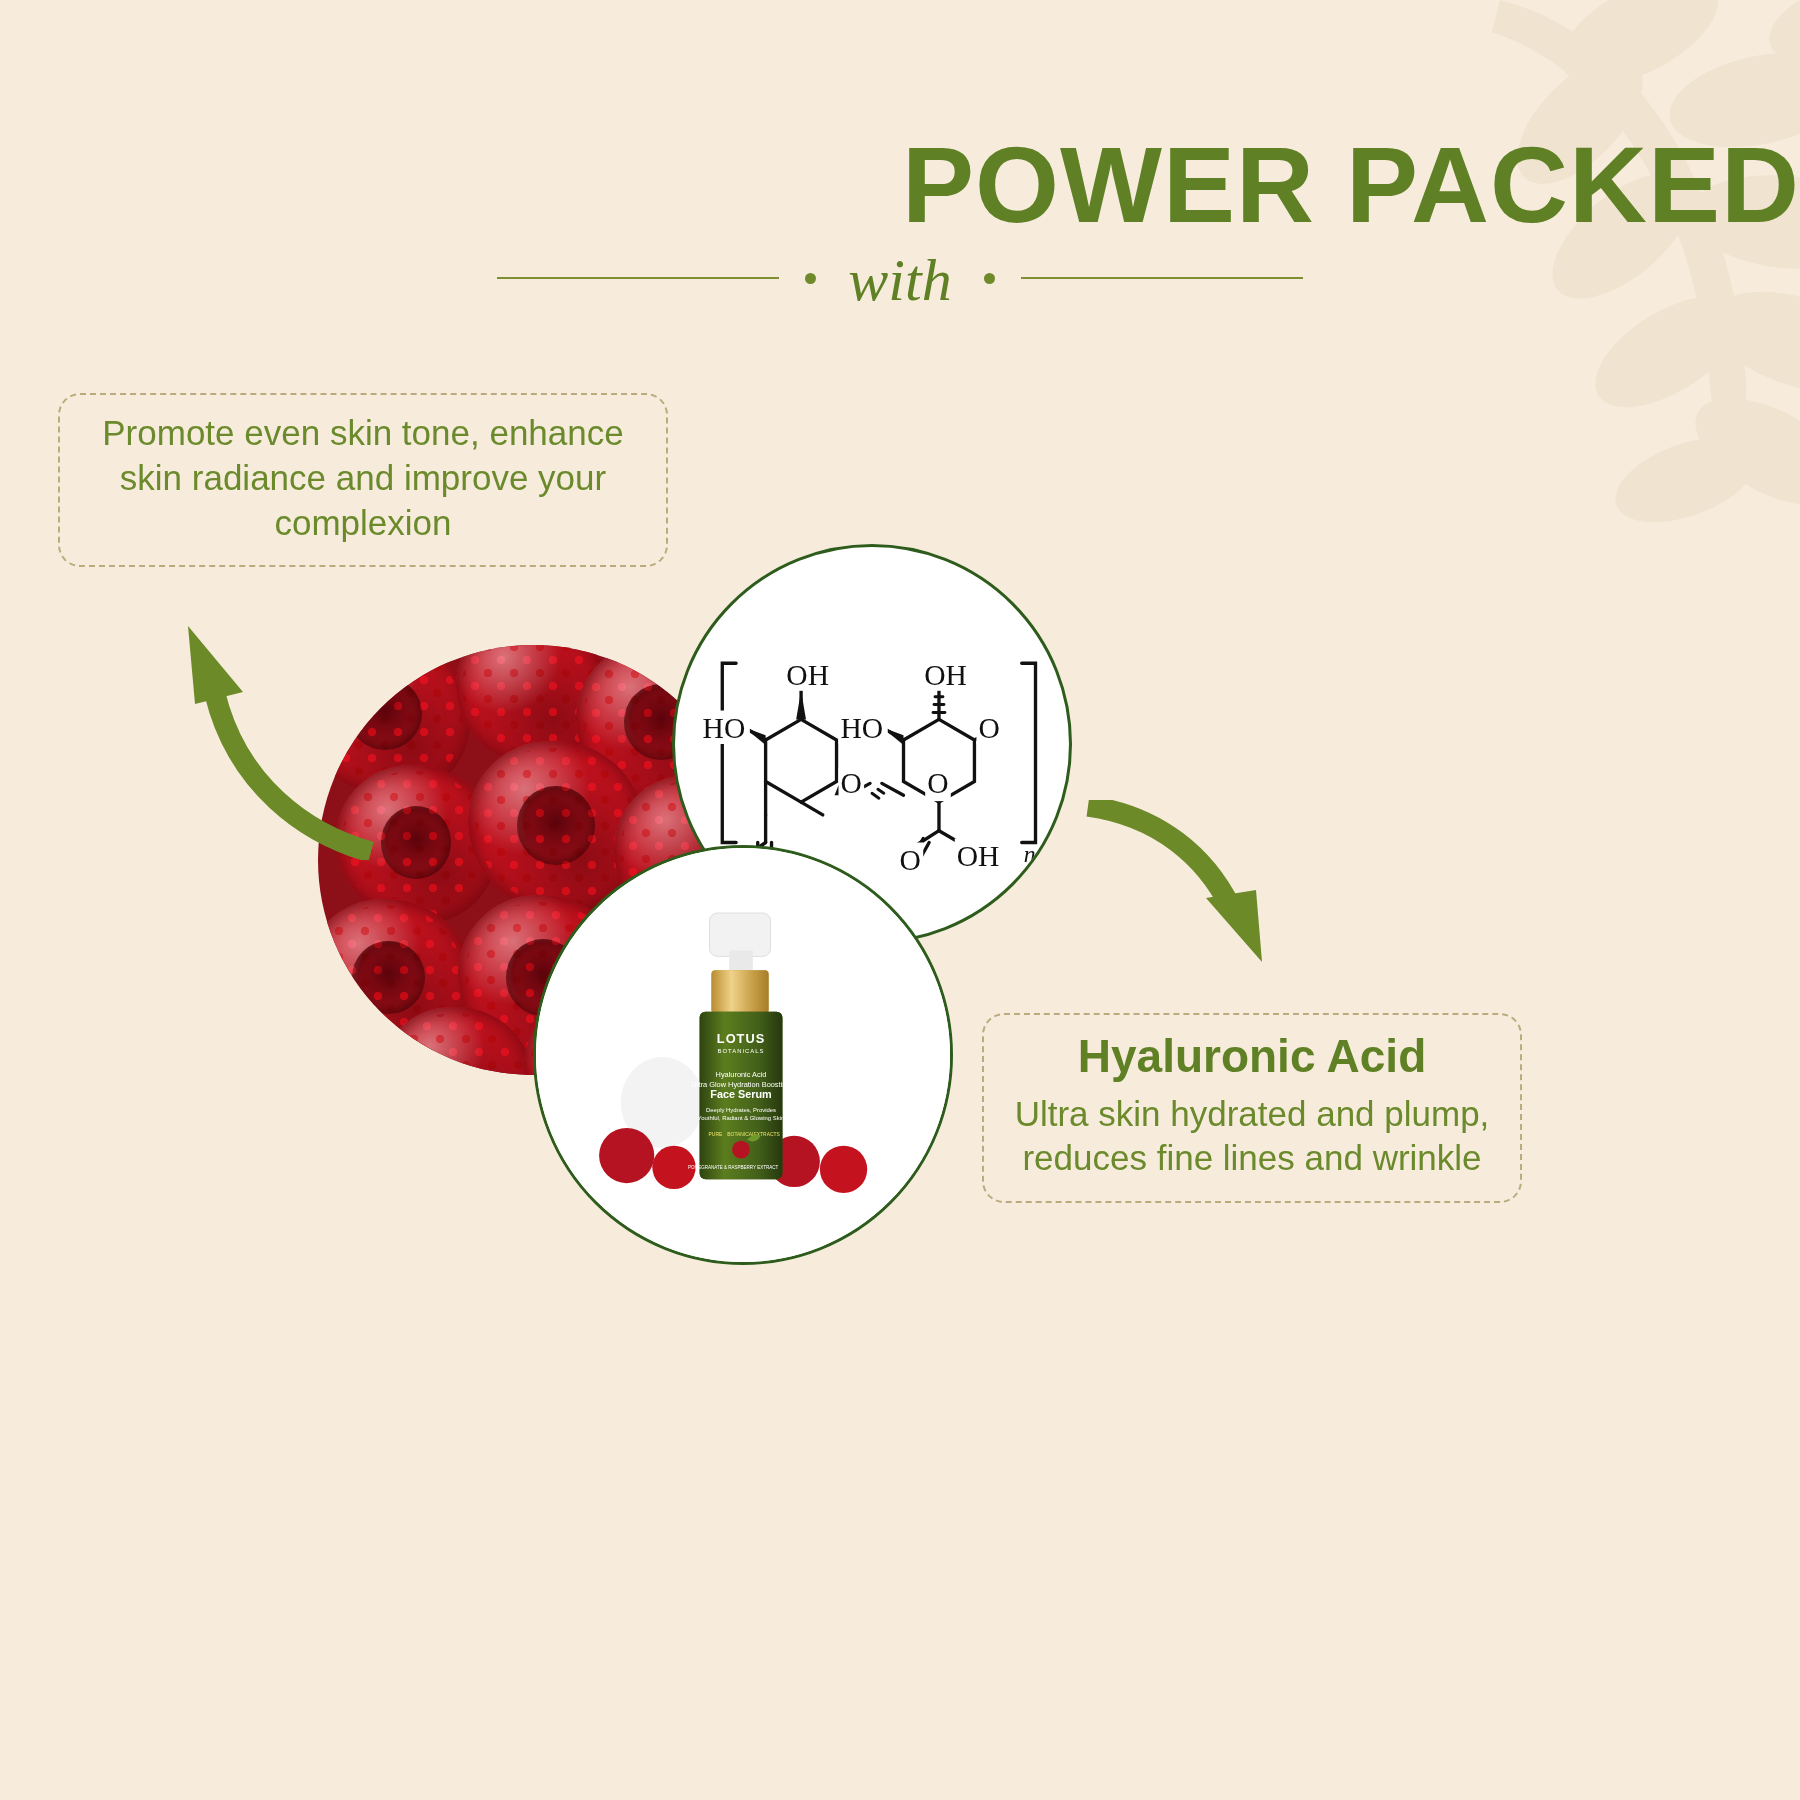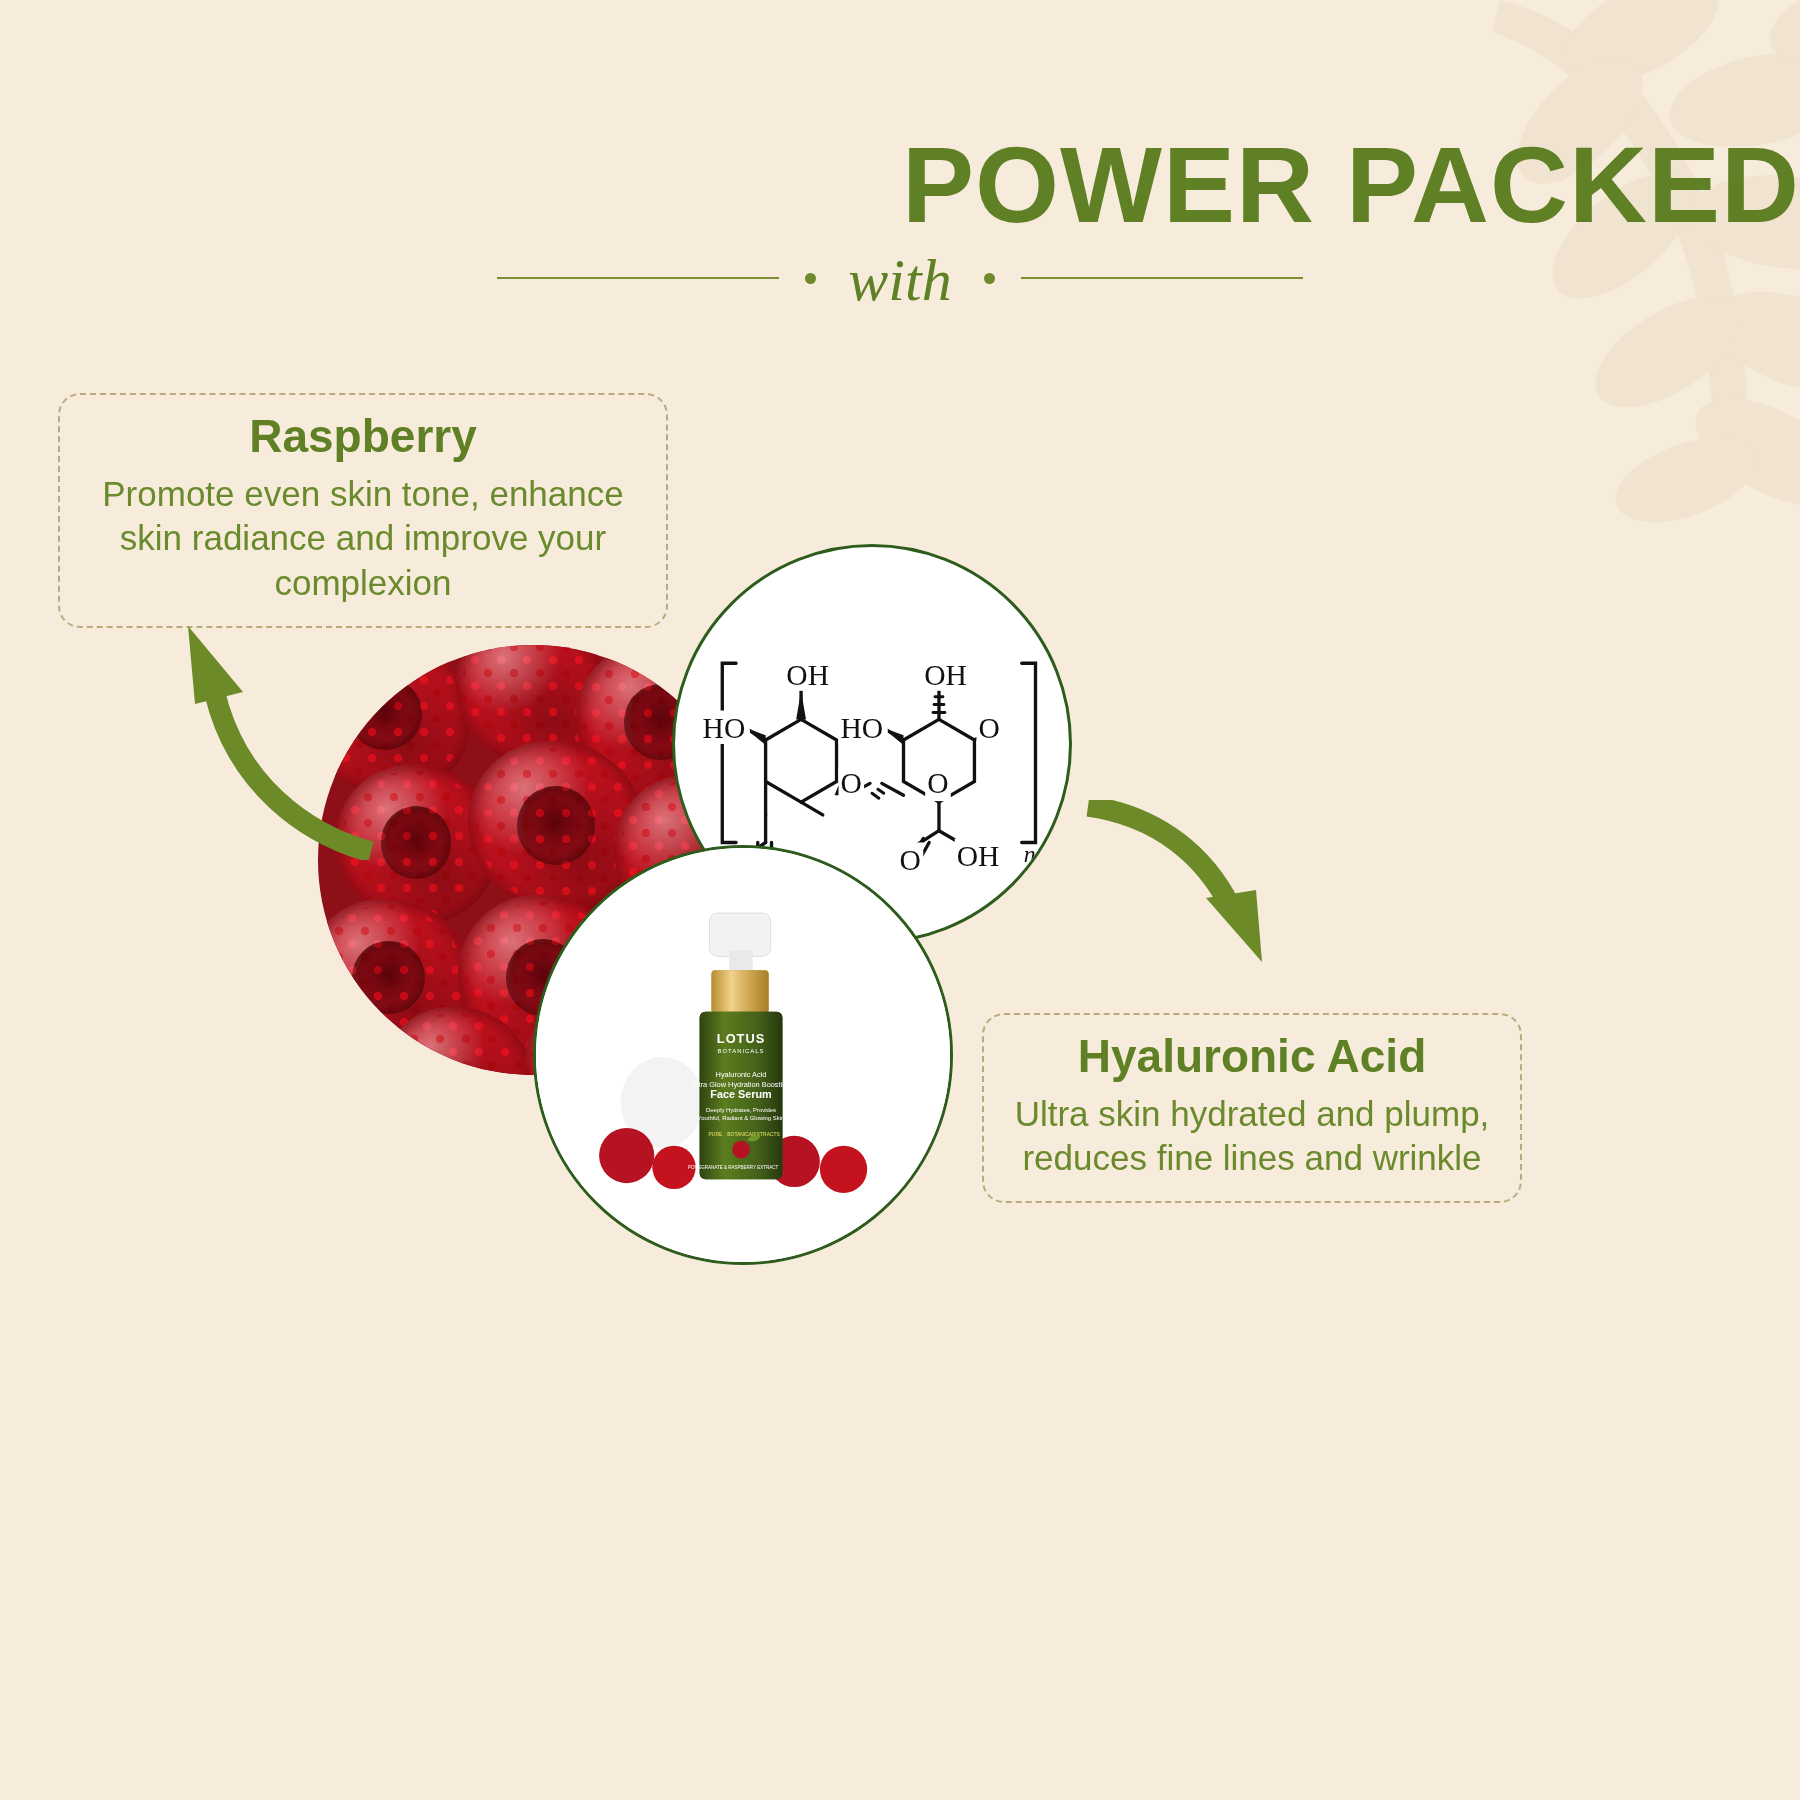--- a/index.html
+++ b/index.html
@@ -153,21 +153,20 @@
 
   <div class="subwrap">
     <span class="subline"></span>
     <span class="subdot"></span>
     <span class="subtext">with</span>
     <span class="subdot"></span>
     <span class="subline"></span>
   </div>
 
   <div class="callout" id="callout-raspberry">
-    <h3>Raspberry</h3>
     <p>Promote even skin tone, enhance skin radiance and improve your complexion</p>
   </div>
 
   <div class="callout" id="callout-hyaluronic">
     <h3>Hyaluronic Acid</h3>
     <p>Ultra skin hydrated and plump, reduces fine lines and wrinkle</p>
   </div>
 
   <div class="circle" id="circle-raspberry">
     <div class="berryfield">

